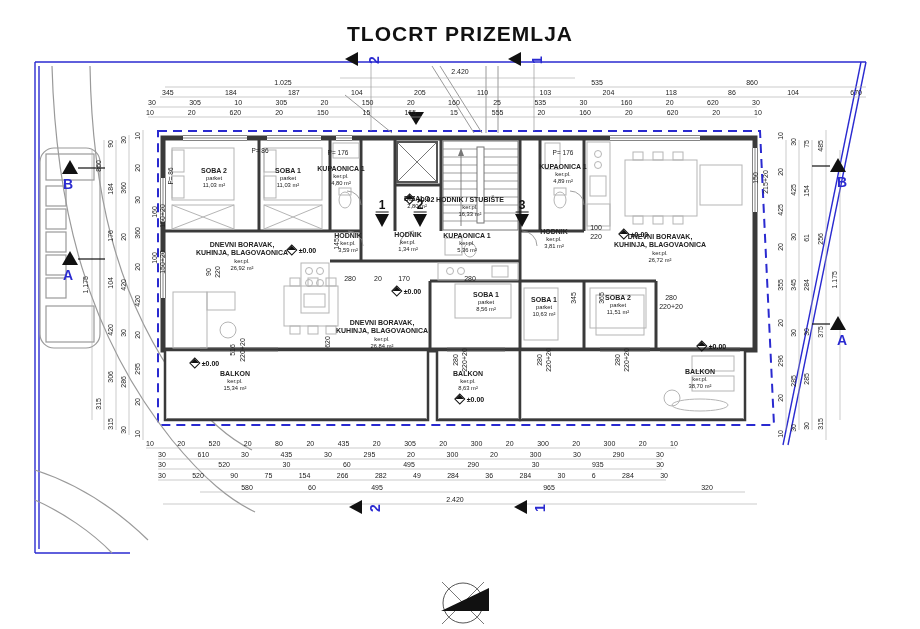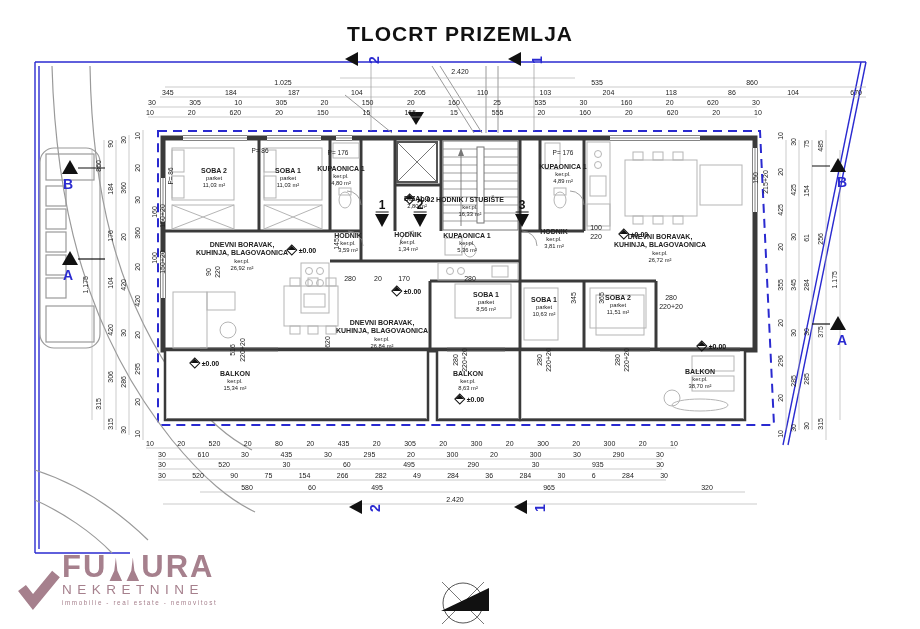--- a/index.html
+++ b/index.html
@@ -1,17 +1,17 @@
 <!DOCTYPE html>
 <html><head>
 <meta charset="utf-8">
 <style>
   html,body{margin:0;padding:0;background:#fff;}
   .sheet{position:relative;width:920px;height:629px;background:#fff;overflow:hidden;
-         font-family:"Liberation Sans",sans-serif;border-radius:8px;}
+         font-family:"Liberation Sans",sans-serif;}
   svg{position:absolute;left:0;top:0;}
   .ttl{position:absolute;left:0;top:22px;width:920px;text-align:center;
        font-size:21px;font-weight:bold;letter-spacing:1px;color:#111;}
   
   .rlbl{position:absolute;transform:translate(-50%,-50%);text-align:center;line-height:1.2;color:#222;white-space:nowrap;}
   .rn{display:block;font-weight:bold;font-size:7px;}
   .rf{display:block;font-size:5.8px;}
   .rlbl span:empty{display:none;}
   
   .dimrow{position:absolute;display:flex;justify-content:space-between;font-size:7px;color:#222;}
@@ -678,29 +678,14 @@
 
   <div class="sec secv" style="left:374px;top:60px">2</div>
   <div class="sec secv" style="left:537px;top:60px">1</div>
   <div class="sec secv" style="left:375px;top:508px">2</div>
   <div class="sec secv" style="left:540px;top:508px">1</div>
   <div class="sec" style="left:68px;top:184px">B</div>
   <div class="sec" style="left:68px;top:275px">A</div>
   <div class="sec" style="left:842px;top:182px">B</div>
   <div class="sec" style="left:842px;top:340px">A</div>
 
-  <div class="logo">
-    <svg width="44" height="44" style="position:static;margin-top:14px">
-      <path d="M6,22 L17,36 L40,8" stroke="#a6808d" stroke-width="10" fill="none"></path>
-    </svg>
-    <div>
-      <div class="logo-brand">
-        <span>FU</span>
-          <span class="tower"></span>
-          <span class="tower"></span>
-          <span>URA</span>
-      </div>
-      <div class="logo-sub">NEKRETNINE</div>
-      <div class="logo-tag">immobilie - real estate - nemovitost</div>
-    </div>
-  </div>
 
 </div>
 
 </body></html>

